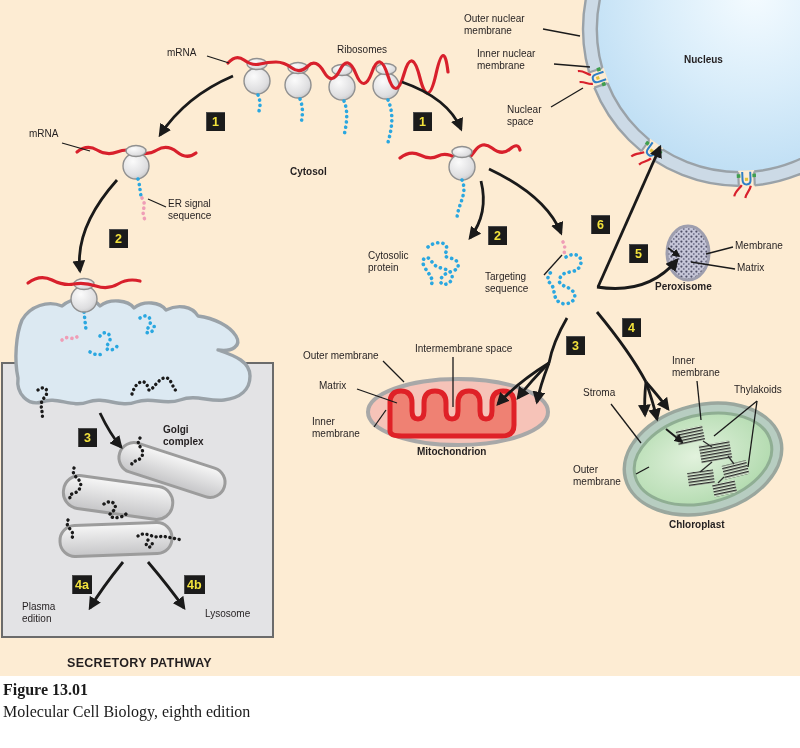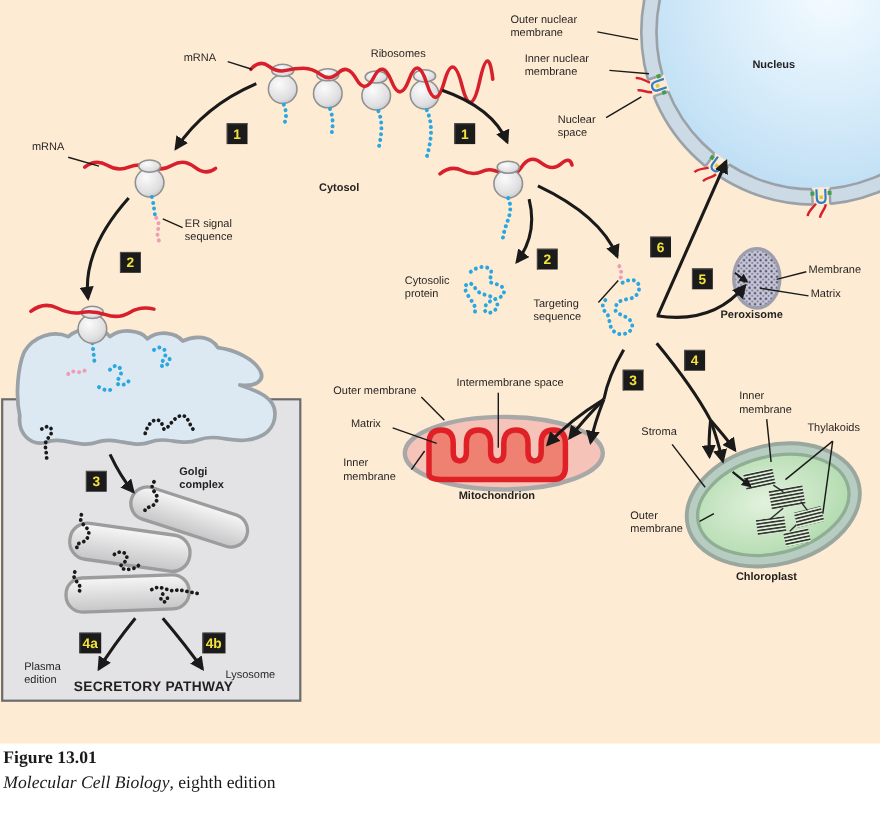--- a/index.html
+++ b/index.html
@@ -268,21 +268,21 @@
   <div class="lbl" style="left:337px;top:44px">Ribosomes</div>
   <div class="lbl b" style="left:290px;top:166px">Cytosol</div>
   <div class="lbl" style="left:29px;top:128px">mRNA</div>
   <div class="lbl" style="left:168px;top:198px">ER signal
 sequence</div>
   <div class="lbl b" style="left:163px;top:424px">Golgi
 complex</div>
   <div class="lbl" style="left:22px;top:601px">Plasma
 edition</div>
   <div class="lbl" style="left:205px;top:608px">Lysosome</div>
-  <div class="lbl b" style="left:67px;top:617px;font-size:12.5px;letter-spacing:0.3px">SECRETORY PATHWAY</div>
+  <div class="lbl b" style="left:67px;top:656px;font-size:12.5px;letter-spacing:0.3px">SECRETORY PATHWAY</div>
   <div class="lbl" style="left:464px;top:13px">Outer nuclear
 membrane</div>
   <div class="lbl" style="left:477px;top:48px">Inner nuclear
 membrane</div>
   <div class="lbl" style="left:507px;top:104px">Nuclear
 space</div>
   <div class="lbl b" style="left:684px;top:54px">Nucleus</div>
   <div class="lbl" style="left:735px;top:240px">Membrane</div>
   <div class="lbl" style="left:737px;top:262px">Matrix</div>
   <div class="lbl b" style="left:655px;top:281px">Peroxisome</div>
@@ -310,14 +310,14 @@
   <div class="badge" style="left:488px;top:226px">2</div>
   <div class="badge" style="left:78px;top:428px">3</div>
   <div class="badge" style="left:566px;top:336px">3</div>
   <div class="badge" style="left:622px;top:318px">4</div>
   <div class="badge" style="left:629px;top:244px">5</div>
   <div class="badge" style="left:591px;top:215px">6</div>
   <div class="badge" style="left:72px;top:575px">4a</div>
   <div class="badge" style="left:184px;top:575px">4b</div>
 
   <div class="cap" style="top:681px;font-weight:bold">Figure 13.01</div>
-  <div class="cap" style="top:703px"><span style="font-style:italic">Molecular Cell Biology</span><span>, eighth edition</span></div>
+  <div class="cap" style="top:703px"><span style="">Molecular Cell Biology</span><span>, eighth edition</span></div>
 </div>
 
 </body></html>

